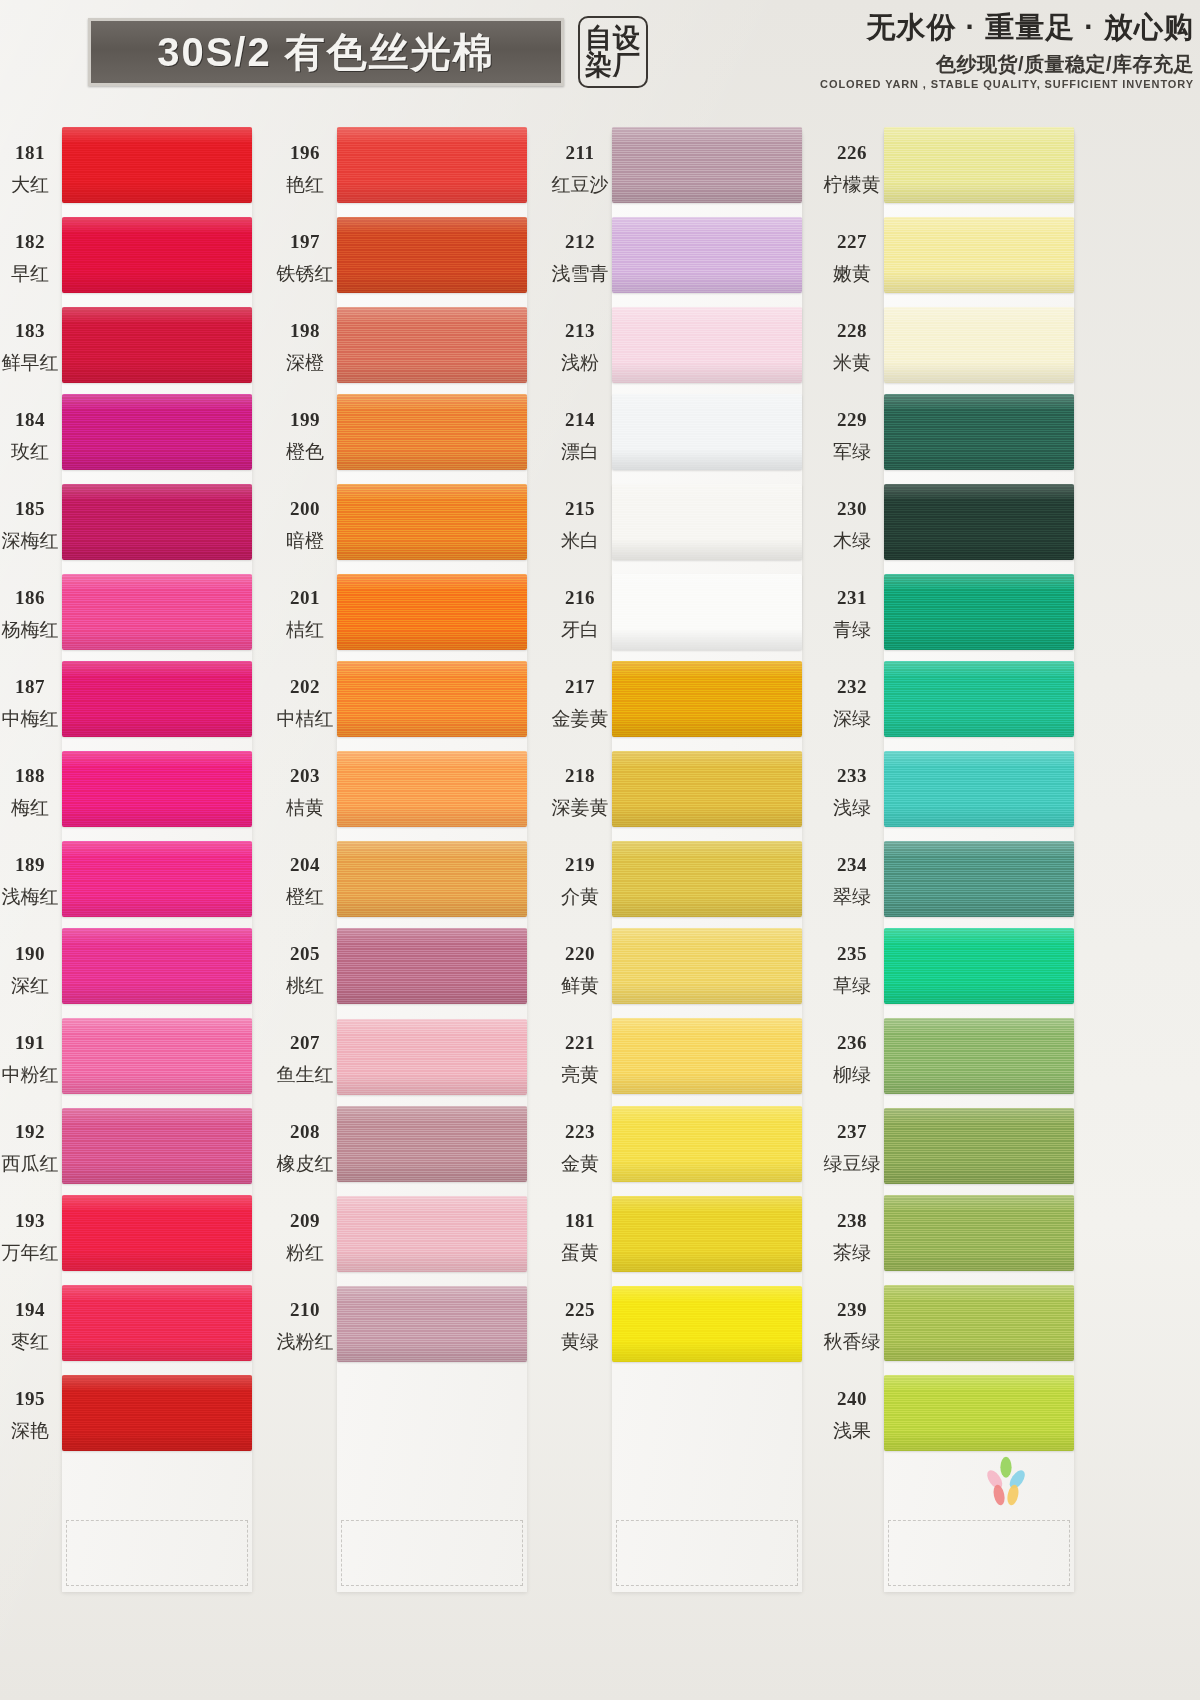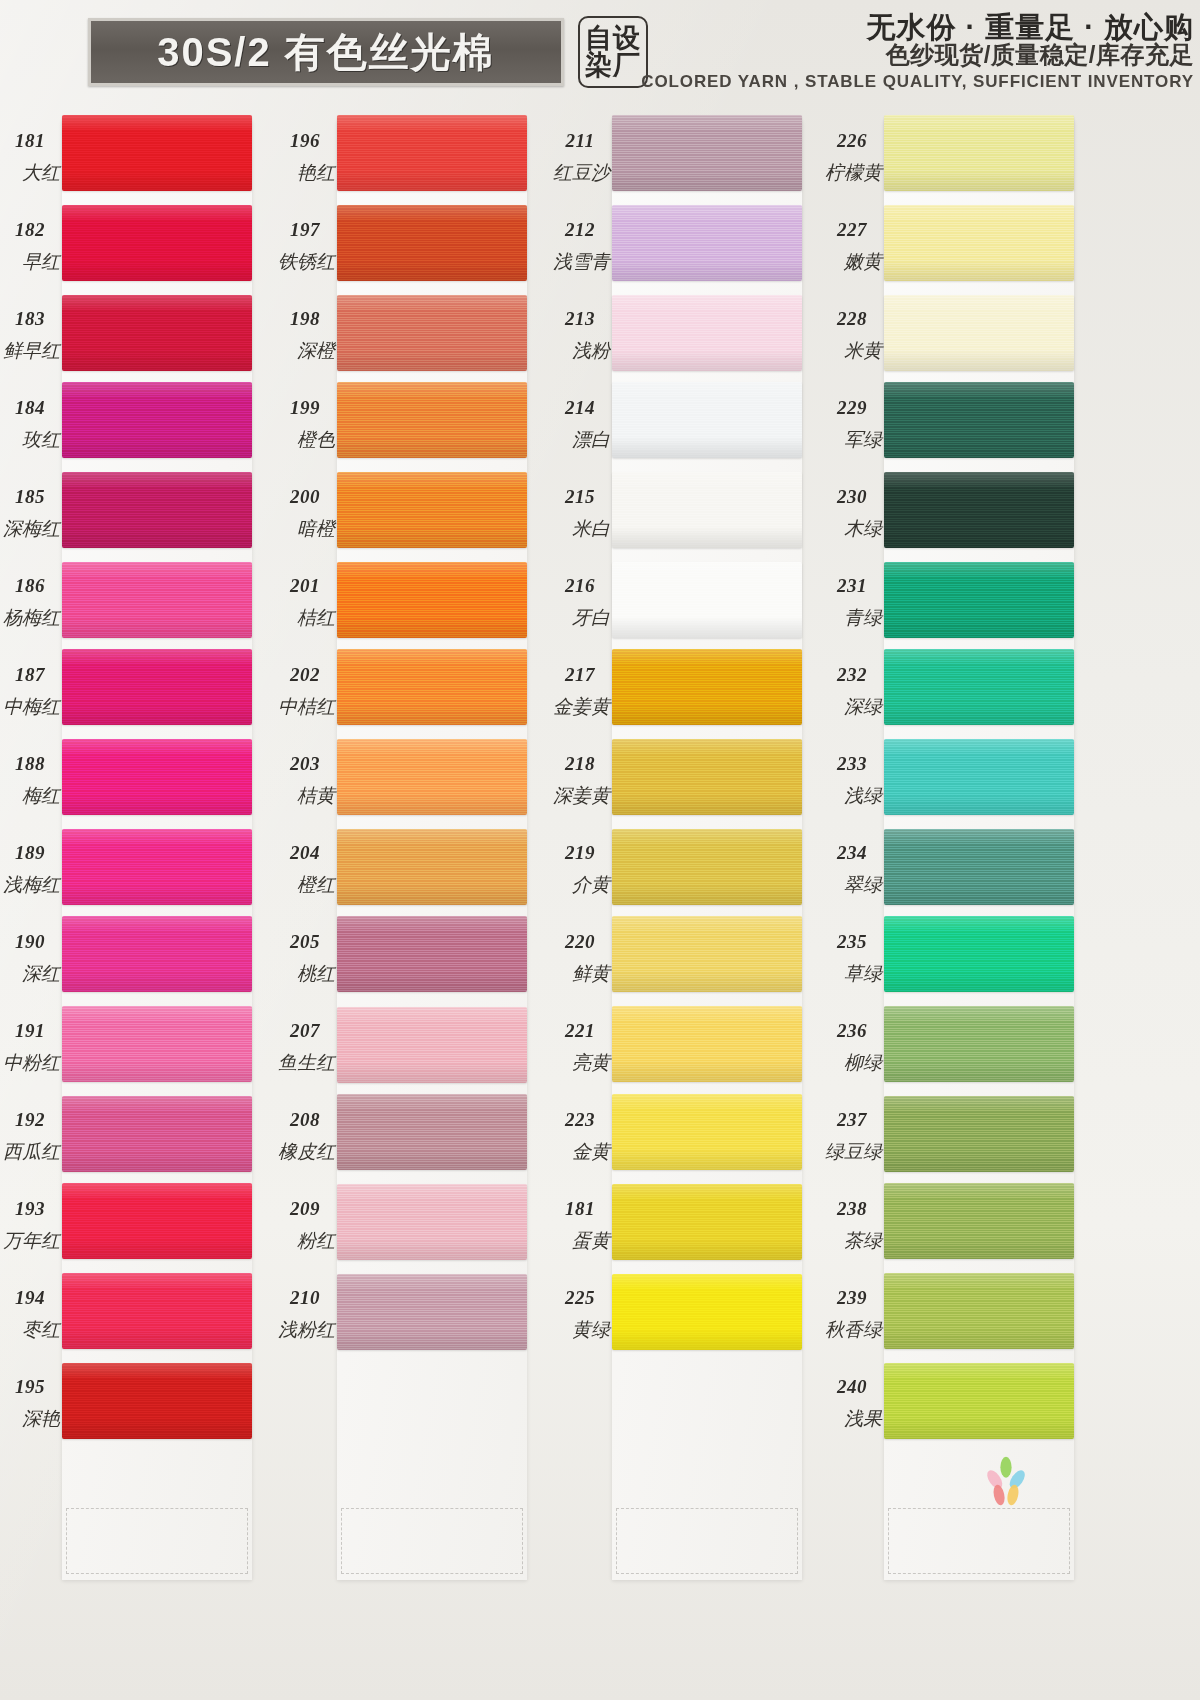--- a/index.html
+++ b/index.html
@@ -44,32 +44,32 @@
   .badge span{
     font-size:27px;font-weight:bold;color:#2e2b28;letter-spacing:1px;
     font-family:"Liberation Sans","DejaVu Sans",sans-serif;
   }
   .slogan{position:absolute;right:22px;top:12px;text-align:right;}
   .slogan-main{
     font-size:29px;font-weight:bold;color:#2c2a27;letter-spacing:1px;
     white-space:nowrap;line-height:1.05;
   }
   .slogan-sub{
-    font-size:24px;color:#3a3733;letter-spacing:.5px;margin-top:0;
+    font-size:20px;color:#3a3733;letter-spacing:.5px;margin-top:11px;
     white-space:nowrap;line-height:1.1;font-weight:bold;
   }
   .slogan-en{
-    font-size:17px;color:#4a4641;letter-spacing:.9px;margin-top:3px;
+    font-size:11px;color:#4a4641;letter-spacing:.9px;margin-top:3px;
     white-space:nowrap;font-weight:bold;
   }
 
   
   .board{position:absolute;left:0;top:108px;width:1200px;height:1592px;}
   .column{
-    position:absolute;top:4px;width:280px;height:1480px;font-style:italic;
+    position:absolute;top:16px;width:280px;height:1480px;
   }
   .col-1{left:0px;}
   .col-2{left:275px;}
   .col-3{left:550px;}
   .col-4{left:822px;}
 
   
   .strip{
     position:absolute;top:8px;left:62px;width:190px;height:1460px;
     background:linear-gradient(100deg,#fbfbfa 0%,#f7f6f4 50%,#f2f1ee 100%);
@@ -90,21 +90,20 @@
     padding-right:2px;box-sizing:border-box;
   }
   .code{
     font-size:19px;font-weight:bold;color:#2f2d2a;letter-spacing:.5px;
     font-family:"Liberation Serif","DejaVu Serif",serif;
   }
   .cname{
     font-size:19px;color:#37342f;letter-spacing:0px;margin-top:11px;
     white-space:nowrap;
     font-family:"Liberation Sans","DejaVu Sans",sans-serif;
-    text-align:right;
   }
   .swatch-wrap{
     position:relative;width:190px;height:89px;flex:0 0 190px;
   }
   .swatch{
     position:absolute;left:0;top:6px;width:190px;height:76px;
     border-radius:2px;
     box-shadow:0 1px 2px rgba(0,0,0,.12);
   }
   

